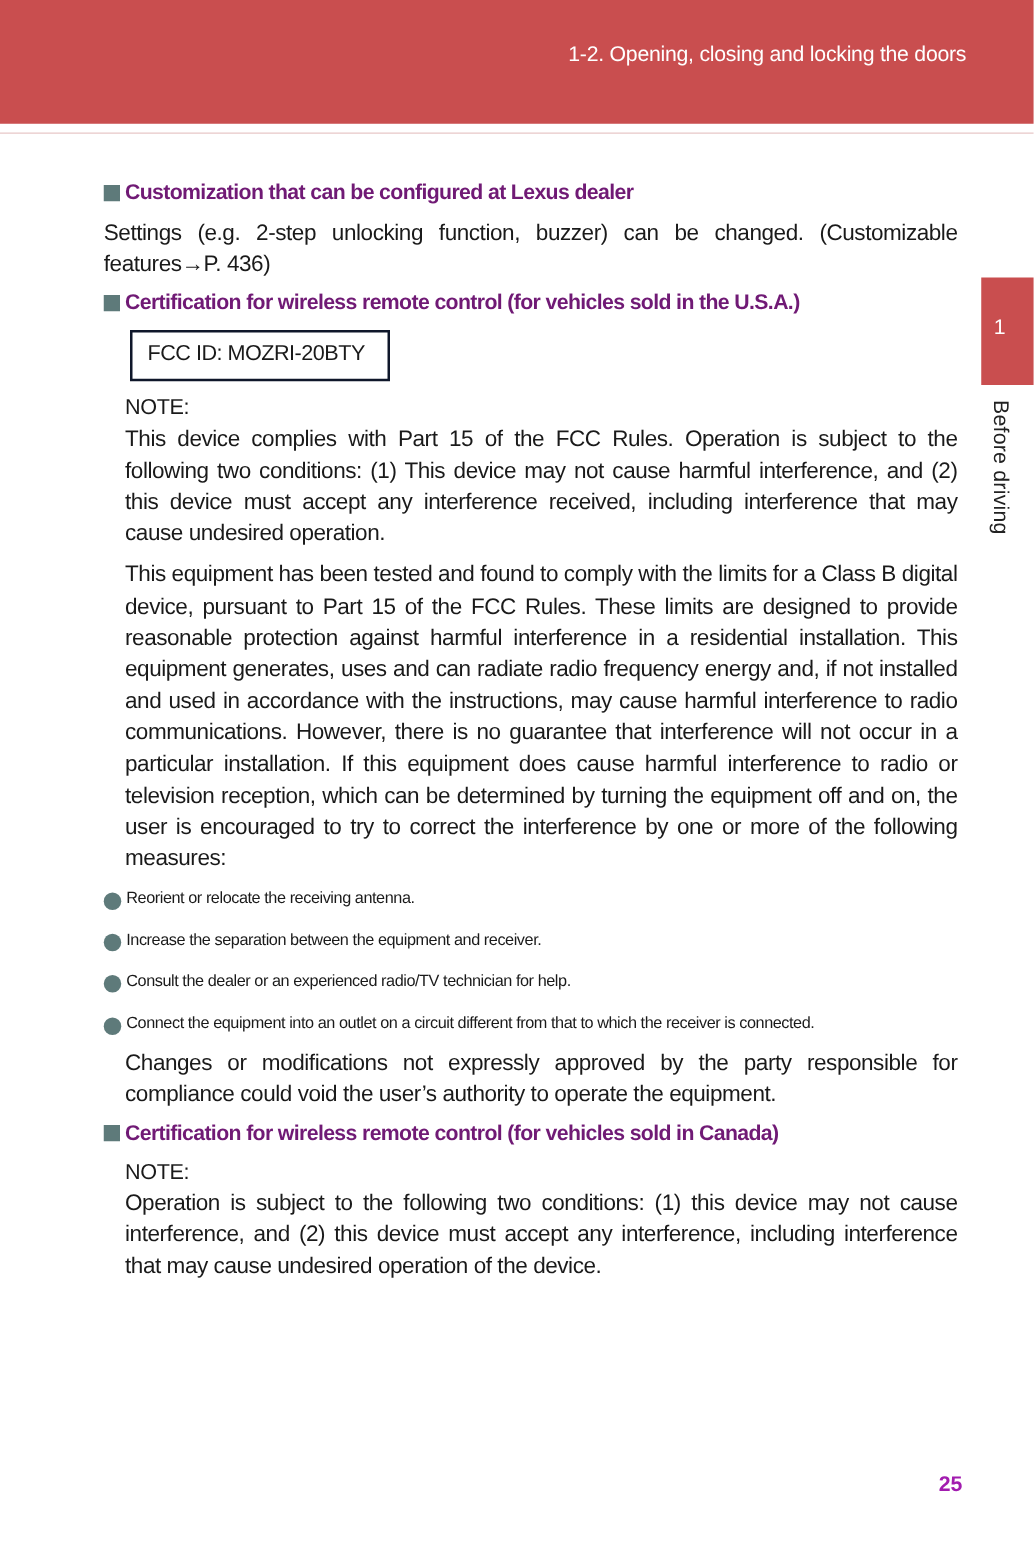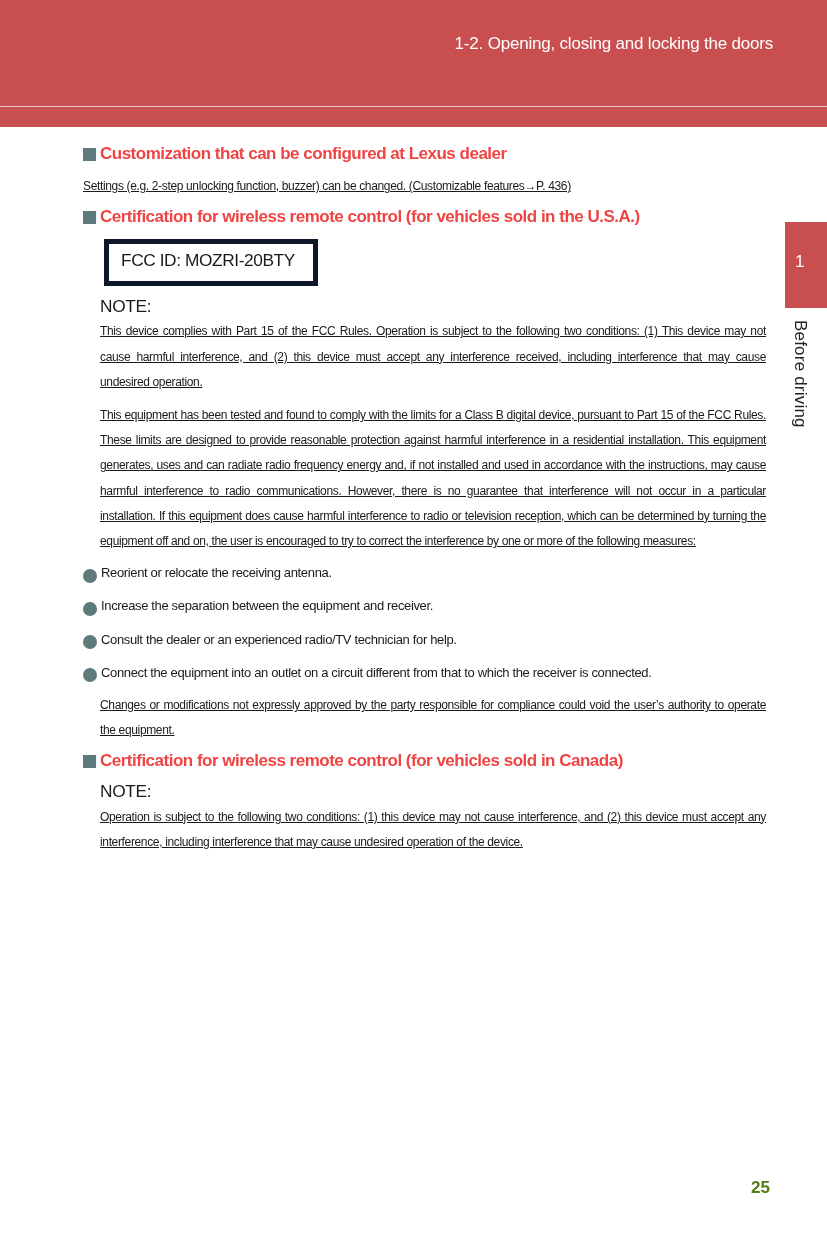--- a/index.html
+++ b/index.html
@@ -2,21 +2,21 @@
 <html><head>
 <meta charset="utf-8">
 <style>
   html, body { margin: 0; padding: 0; }
   body {
     width: 827px; height: 1241px; position: relative; overflow: hidden;
     background: #ffffff; color: #1a1a1a;
     font-family: "Liberation Sans", sans-serif;
   }
   .header {
-    position: absolute; left: 0; top: 0; width: 827px; height: 127px;
+    position: absolute; left: 0; top: 0; width: 827px; height: 99px;
     background: #c94e4f;
   }
   .header-title {
     position: absolute; right: 54px; top: 34px;
     color: #ffffff; font-size: 17px; letter-spacing: -0.2px;
   }
   .header-rule {
     position: absolute; left: 0; top: 106px; width: 827px; height: 1px; background: #e8c8c8;
   }
   .chapter-tab {
@@ -27,48 +27,48 @@
     position: absolute; left: 10px; top: 30px; color: #fff; font-size: 17px;
   }
   .chapter-label {
     position: absolute; left: 790px; top: 320px;
     writing-mode: vertical-rl; font-size: 17px; color: #222; letter-spacing: 0.2px;
   }
   .content {
     position: absolute; left: 83px; top: 142px; width: 683px;
   }
   .section-heading {
-    font-size: 17px; font-weight: bold; letter-spacing: -0.5px; color: #ef4444;
+    font-size: 17px; font-weight: bold; letter-spacing: -0.5px; color: #701a75;
     margin: 0; line-height: 24px; display: flex; align-items: center;
   }
   .square-bullet {
     display: inline-block; width: 13px; height: 13px; background: #5e7a7a;
     margin-right: 4px; flex-shrink: 0;
   }
   .indent { margin-left: 17px; }
   .para {
-    font-size: 12px; line-height: 25.2px; text-align: justify; margin: 0;
-    letter-spacing: -0.35px; color: #1a1a1a; text-decoration: underline;
+    font-size: 18px; line-height: 25.2px; text-align: justify; margin: 0;
+    letter-spacing: -0.35px; color: #1a1a1a;
   }
   .label { font-size: 17.3px; line-height: 25.2px; margin: 0; letter-spacing: -0.3px; }
   .fcc-box {
-    display: inline-block; border: 5px solid #0f172a; padding: 6px 18px 10px 12px;
+    display: inline-block; border: 2px solid #0f172a; padding: 6px 18px 10px 12px;
     font-size: 17.3px; letter-spacing: -0.4px; margin: 10px 0 8px 4px;
   }
   .bullets { margin: 6px 0 0 0; padding: 0; list-style: none; }
   .bullet-item {
     display: flex; align-items: center; font-size: 13px; line-height: 25.2px;
     letter-spacing: -0.35px; margin-bottom: 8px;
   }
   .dot {
     display: inline-block; width: 14px; height: 14px; border-radius: 50%;
     background: #5e7a7a; margin-top: 6px; margin-right: 4px; flex-shrink: 0;
   }
   .page-number {
-    position: absolute; left: 751px; top: 1178px; font-size: 17px; font-weight: bold; color: #4d7c0f;
+    position: absolute; left: 751px; top: 1178px; font-size: 17px; font-weight: bold; color: #a21caf;
   }
   .gap8 { height: 8px; }
   .gap6 { height: 6px; }
 </style>
 </head>
 <body>
 
 <div class="header">
   <div class="header-title">1-2. Opening, closing and locking the doors</div>
 </div>

